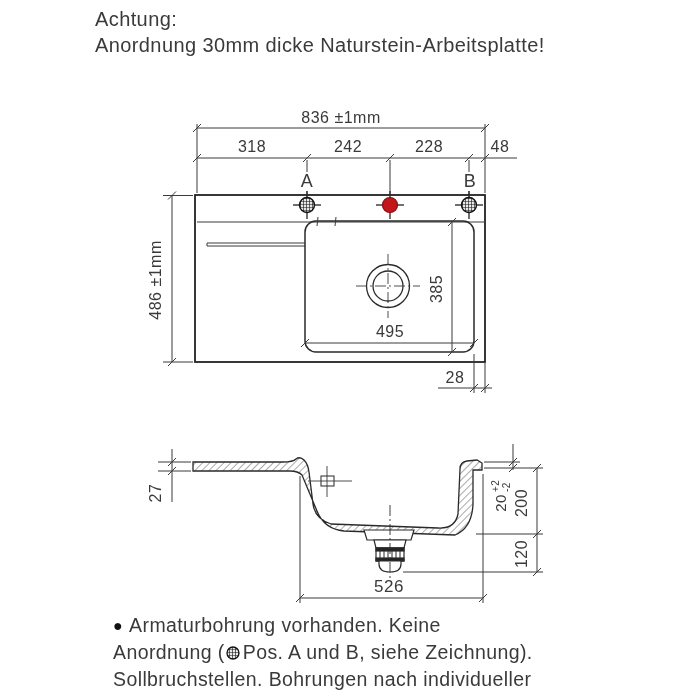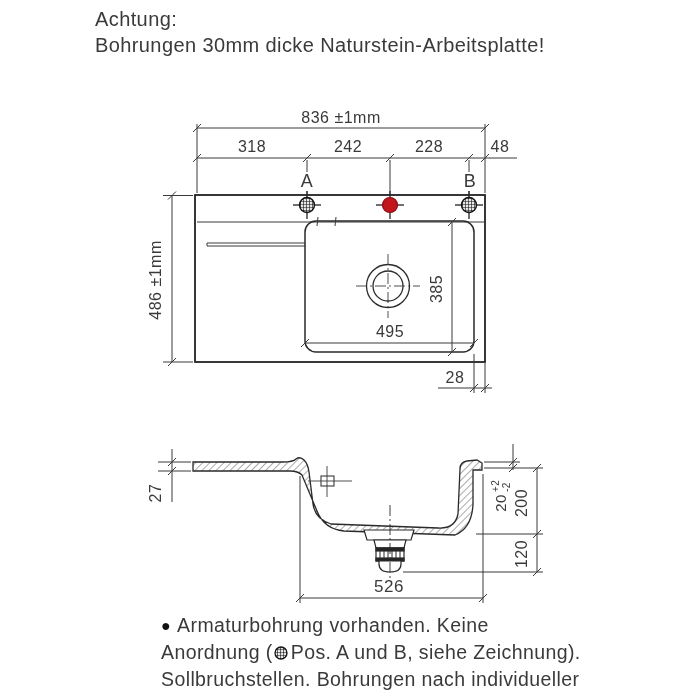--- a/index.html
+++ b/index.html
@@ -1,33 +1,33 @@
 <!DOCTYPE html>
 <html><head>
 <meta charset="utf-8">
 <style>
   html,body{margin:0;padding:0;background:#ffffff;}
   .page{position:relative;width:700px;height:700px;background:#fff;overflow:hidden;
         font-family:"Liberation Sans", sans-serif;color:#2e2e2e;text-decoration:underline;}
   .note{position:absolute;font-size:20px;line-height:26px;letter-spacing:.4px;color:#3a3a3a;}
   .note-top{left:95px;top:6px;}
-  .note-bottom{left:113px;top:612px;line-height:27px;font-size:19.5px;margin-left:48px;}
+  .note-bottom{left:113px;top:612px;line-height:27px;font-size:19.5px;}
   .bullet{font-size:16px;vertical-align:1px;margin-right:6px;color:#111;}
   .inline-icon{display:inline-block;vertical-align:-1px;margin:0 3px 0 1px;}
   svg.drawing{position:absolute;left:0;top:0;}
   svg text{fill:#3a3a3a;letter-spacing:.5px;}
 </style>
 </head>
 <body>
 
 <div class="page">
 
   <div class="note note-top">
     <div>Achtung:</div>
-    <div>Bohrungen 30mm dicke Naturstein-Arbeitsplatte!</div>
+    <div>Anordnung 30mm dicke Naturstein-Arbeitsplatte!</div>
   </div>
 
   <svg class="drawing" width="700" height="700" viewBox="0 0 700 700">
     <defs>
       <pattern id="hatch" width="5" height="5" patternUnits="userSpaceOnUse" patternTransform="rotate(45)">
         <rect width="5" height="5" fill="#ffffff"></rect>
         <path d="M0 0 V5" stroke="#555" stroke-width="1"></path>
       </pattern>
       <pattern id="crosshatch" width="3" height="3" patternUnits="userSpaceOnUse">
         <rect width="3" height="3" fill="#e8e8e8"></rect>

